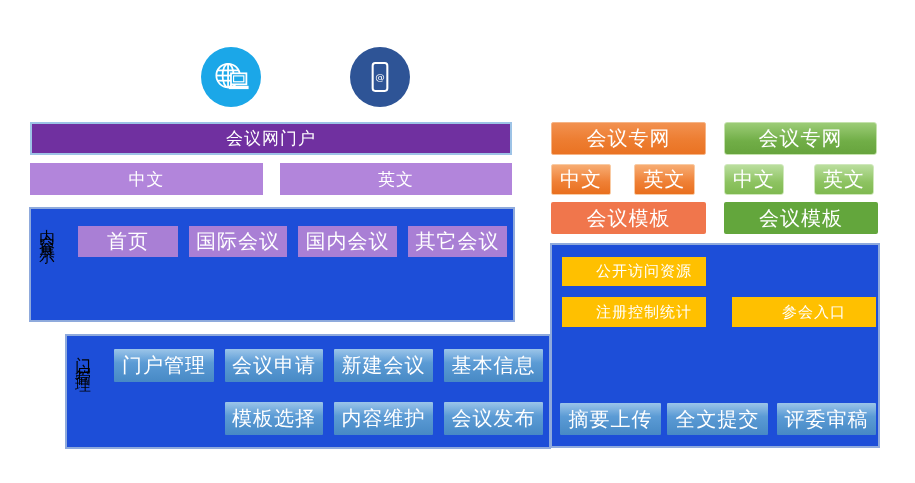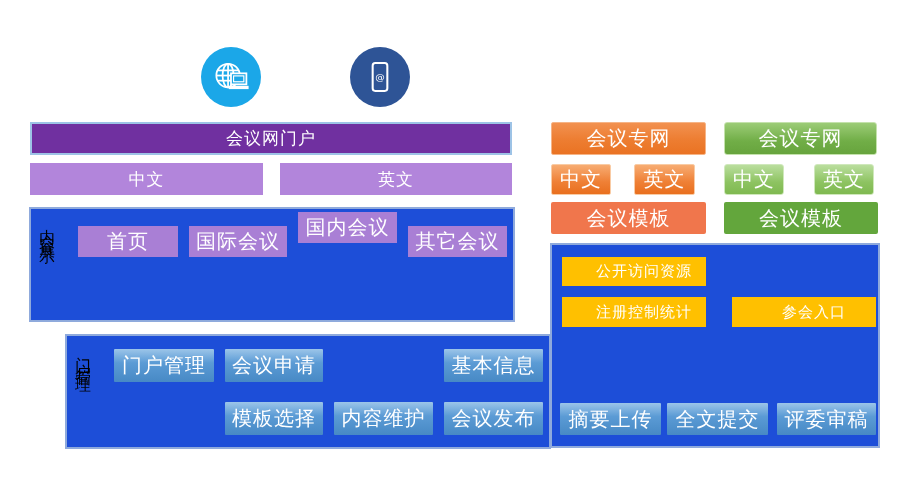--- a/index.html
+++ b/index.html
@@ -108,29 +108,30 @@
 
   <div class="abs hdr-purple center wtext" style="left:30px; top:122px; width:482px; height:33px;">会议网门户</div>
 
   <div class="abs bar-purple center wtext" style="left:30px; top:163px; width:233px; height:32px;">中文</div>
   <div class="abs bar-purple center wtext" style="left:280px; top:163px; width:232px; height:32px;">英文</div>
 
   <div class="abs outline-box" style="left:29px; top:207px; width:486px; height:115px;">
     <div class="abs v-label" style="left:8px; top:7px;">内容展示</div>
     <div class="abs btn-purple center wtext" style="left:47px; top:17px; width:100px; height:31px;">首页</div>
     <div class="abs btn-purple center wtext" style="left:158px; top:17px; width:98px; height:31px;">国际会议</div>
-    <div class="abs btn-purple center wtext" style="left:267px; top:3px; width:99px; height:31px;">国内会议</div>
+    <div class="abs btn-purple center wtext" style="left:267px; top:17px; width:99px; height:31px;">国内会议</div>
     <div class="abs btn-purple center wtext" style="left:377px; top:17px; width:99px; height:31px;">其它会议</div>
   </div>
 
   <div class="abs outline-box" style="left:29px; top:334px; width:486px; height:115px;margin-left:36px;">
     <div class="abs v-label" style="left:8px; top:7px;">门户管理</div>
 
     <div class="abs btn-blue center wtext" style="left:47px; top:13px; width:100px; height:33px;">门户管理</div>
     <div class="abs btn-blue center wtext" style="left:158px; top:13px; width:98px; height:33px;">会议申请</div>
+    <div class="abs btn-blue center wtext" style="left:267px; top:13px; width:99px; height:33px;">新建会议</div>
     <div class="abs btn-blue center wtext" style="left:377px; top:13px; width:99px; height:33px;">基本信息</div>
 
     <div class="abs btn-blue center wtext" style="left:158px; top:66px; width:98px; height:33px;">模板选择</div>
     <div class="abs btn-blue center wtext" style="left:267px; top:66px; width:99px; height:33px;">内容维护</div>
     <div class="abs btn-blue center wtext" style="left:377px; top:66px; width:99px; height:33px;">会议发布</div>
   </div>
 
   <div class="abs btn-orange-big center wtext" style="left:551px; top:122px; width:155px; height:33px;">会议专网</div>
   <div class="abs btn-orange-small center wtext" style="left:551px; top:164px; width:60px; height:31px;">中文</div>
   <div class="abs btn-orange-small center wtext" style="left:634px; top:164px; width:61px; height:31px;">英文</div>

